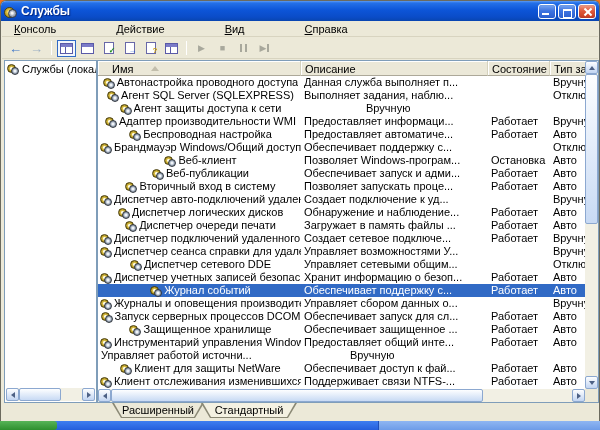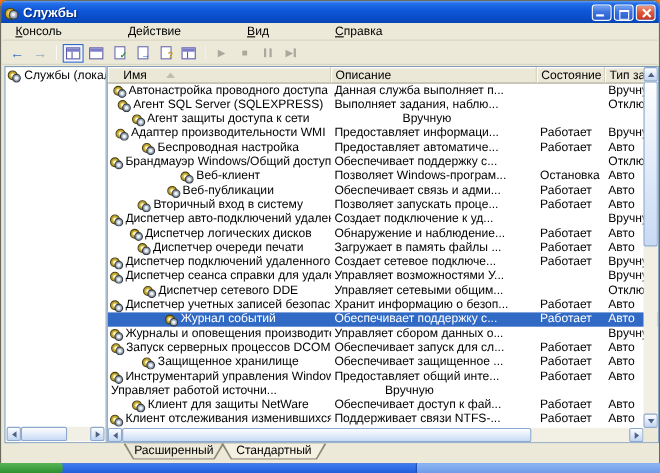--- a/index.html
+++ b/index.html
@@ -278,21 +278,21 @@
     <span class="cell desc">Позволяет Windows-програм...</span>
     <span class="cell status">Остановка</span>
     <span class="cell type">Авто</span>
   </div>
 
   <div class="row">
     <span class="cell name">
       <span class="gear"></span>
       <span class="nm">Веб-публикации</span>
     </span>
-    <span class="cell desc">Обеспечивает связь и адми...</span>
+    <span class="cell desc">Обеспечивает запуск и адми...</span>
     <span class="cell status">Работает</span>
     <span class="cell type">Авто</span>
   </div>
 
   <div class="row">
     <span class="cell name">
       <span class="gear"></span>
       <span class="nm">Вторичный вход в систему</span>
     </span>
     <span class="cell desc">Позволяет запускать проце...</span>

